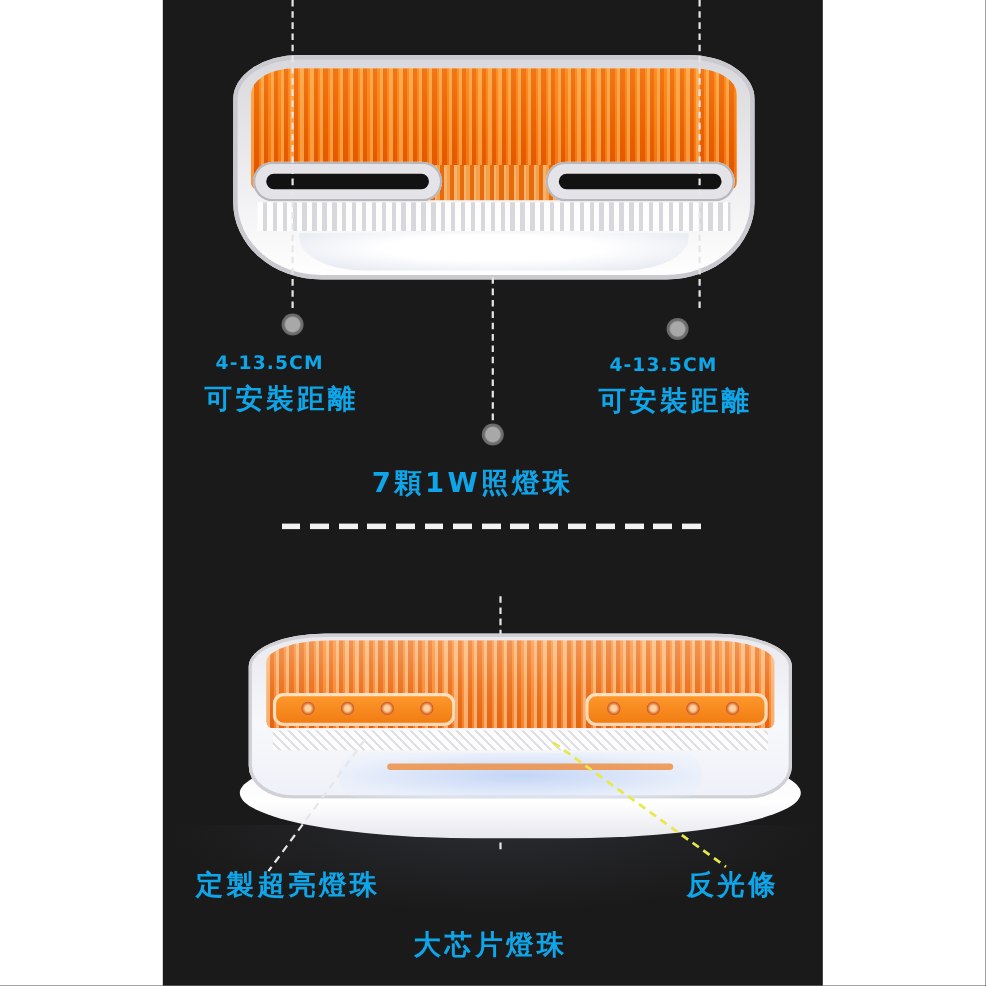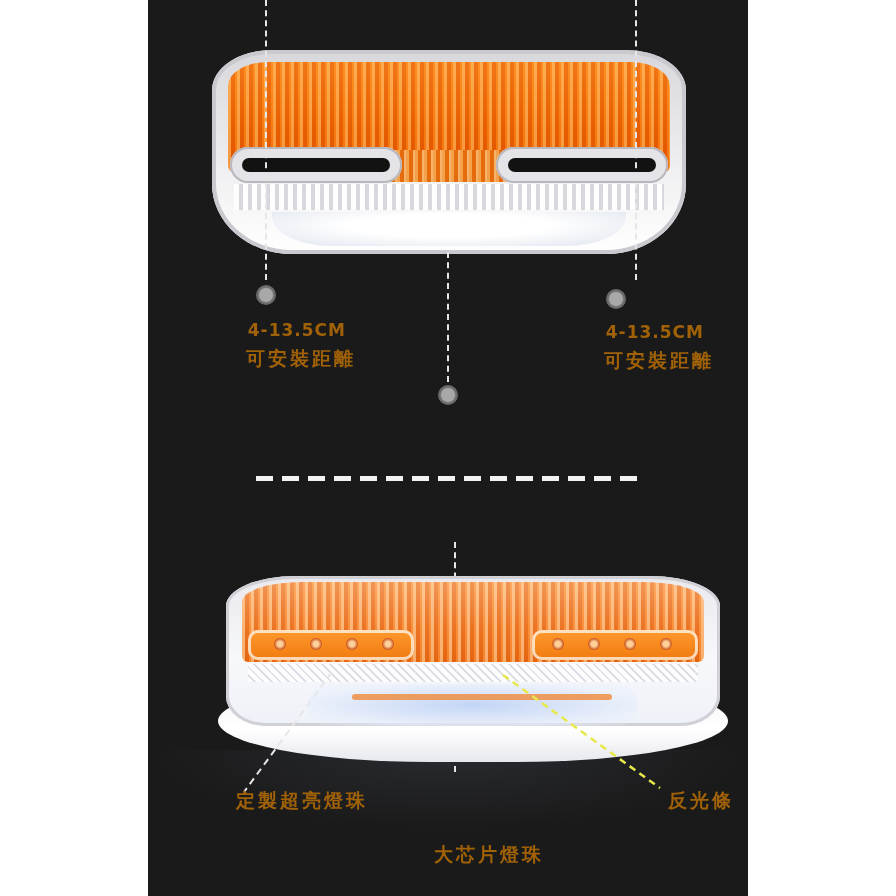--- a/index.html
+++ b/index.html
@@ -4,23 +4,23 @@
 <style>
   html, body { margin:0; padding:0; }
   body { width:896px; height:896px; background:#ffffff; position:relative; overflow:hidden;
          font-family:"DejaVu Sans","Liberation Sans",sans-serif; }
   .panel { position:absolute; left:148px; top:0; width:600px; height:896px; background:#1a1a1a; overflow:hidden; }
   .floor { position:absolute; left:0; top:750px; width:600px; height:80px;
            background:radial-gradient(ellipse at 50% 0%, rgba(70,75,90,0.35), rgba(26,26,26,0) 70%); }
   .vdash { position:absolute; width:0; border-left:2px dashed #e6e6e6; }
   .dot { position:absolute; width:20px; height:20px; border-radius:50%;
          background:radial-gradient(circle, #a8a8a8 0 45%, #6f6f6f 55%, #5a5a5a 100%); }
-  .label { position:absolute; color:#a16207; font-weight:bold; text-align:right; white-space:nowrap; letter-spacing:1px; }
+  .label { position:absolute; color:#0ea5e9; font-weight:bold; text-align:left; white-space:nowrap; letter-spacing:1px; }
   .size { font-size:17px; }
-  .cn { font-size:19px; letter-spacing:3px; }
+  .cn { font-size:25px; letter-spacing:3px; }
   .divider { position:absolute; left:108px; top:476px; width:386px; height:5px;
              background:repeating-linear-gradient(90deg, #f2f2f2 0 17px, transparent 17px 26px); }
 
   
   .lamp-top { position:absolute; left:64px; top:50px; width:474px; height:204px; }
   .lamp-top .shell { position:absolute; inset:0; border-radius:60px 60px 80px 80px / 40px 40px 70px 70px;
      background:linear-gradient(180deg,#d8d8dc 0%,#f0f0f2 60%,#ffffff 100%);
      box-shadow: inset 0 0 0 4px #c9c9cf; }
   .lamp-top .amber { position:absolute; left:16px; top:12px; width:442px; height:110px;
      border-radius:40px 40px 6px 6px / 24px 24px 6px 6px;
@@ -86,20 +86,21 @@
   <div class="vdash" style="left:299px; top:252px; height:130px;"></div>
 
   <div class="dot" style="left:108px; top:285px;"></div>
   <div class="dot" style="left:458px; top:289px;"></div>
   <div class="dot" style="left:290px; top:385px;"></div>
 
   <div class="label size" style="left:48px; top:320px; width:150px;">4-13.5CM</div>
   <div class="label cn" style="left:38px; top:346px; width:170px;">可安裝距離</div>
   <div class="label size" style="left:406px; top:322px; width:150px;">4-13.5CM</div>
   <div class="label cn" style="left:396px; top:348px; width:170px;">可安裝距離</div>
+  <div class="label cn" style="left:190px; top:422px; width:220px;">7顆1W照燈珠</div>
 
   <div class="divider"></div>
 
   <div class="vdash" style="left:306px; top:542px; height:230px;"></div>
 
   <div class="lamp-bot">
     <div class="base"></div>
     <div class="shell"></div>
     <div class="amber"></div>
     <div class="pod" style="left:30px;">

